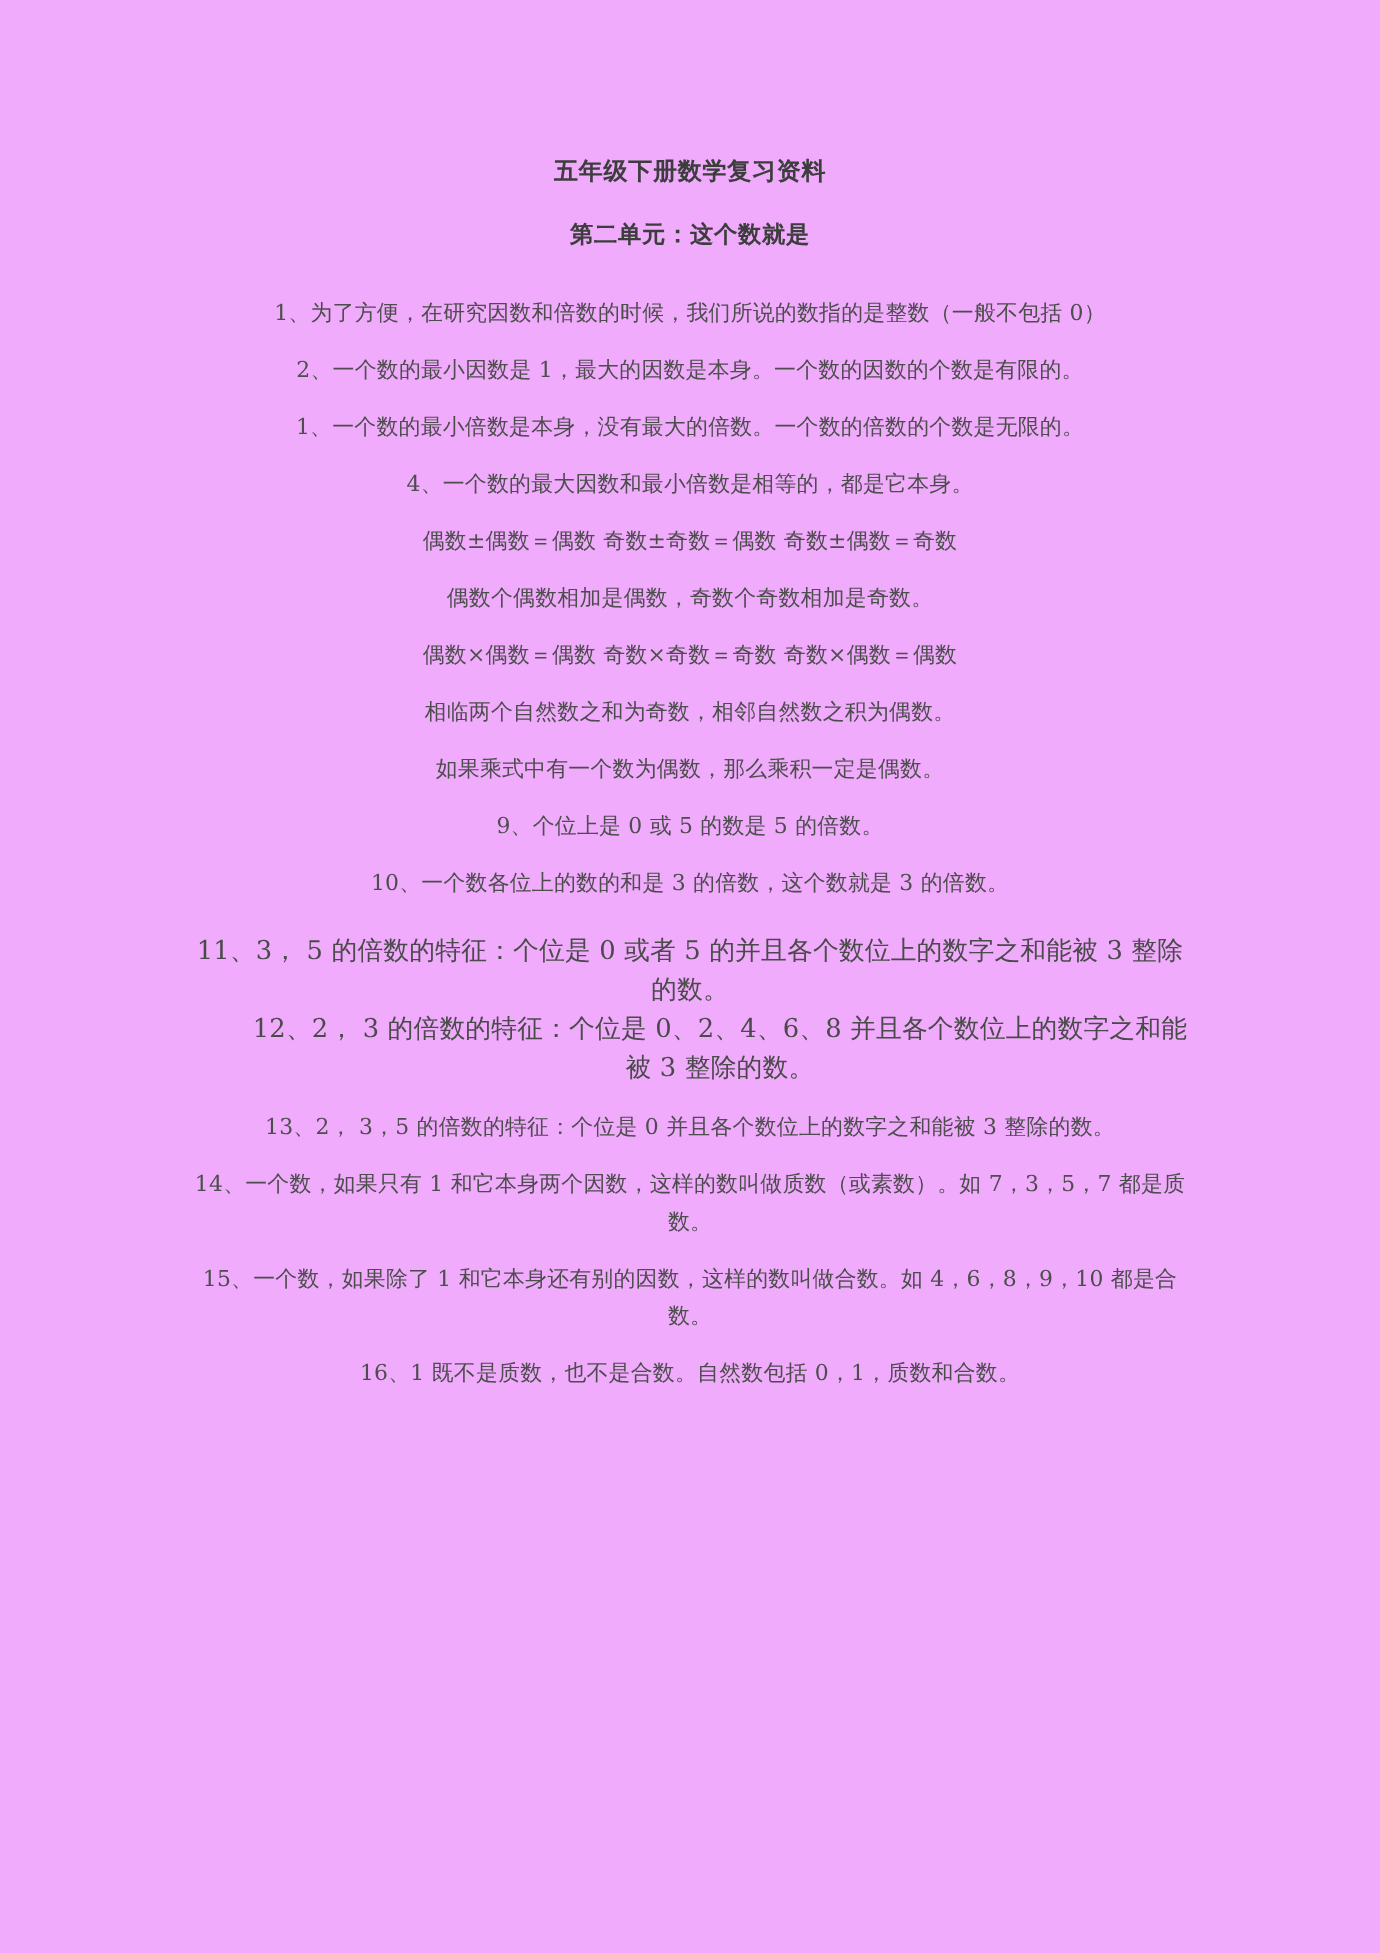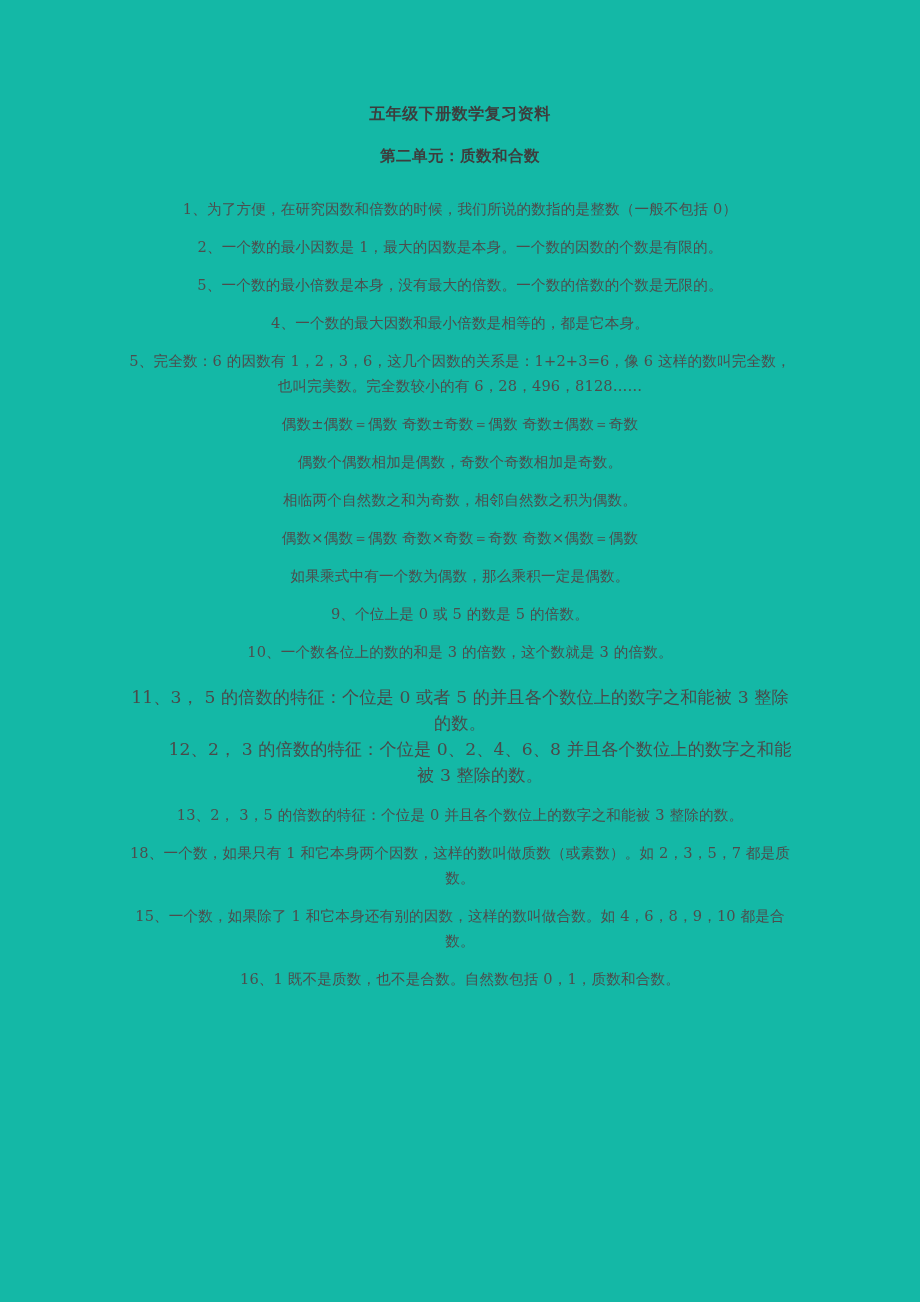--- a/index.html
+++ b/index.html
@@ -11,21 +11,21 @@
     width: 920px;
     height: 1302px;
     font-family: "DejaVu Serif", "Liberation Serif", serif;
     color: #4a4a4a;
     -webkit-font-smoothing: antialiased;
   }
   .page {
     position: relative;
     width: 920px;
     height: 1302px;
-    background: #14b8a6;
+    background: #f0abfc;
     box-sizing: border-box;
     padding: 12px;
     overflow: hidden;
   }
   .content {
     position: absolute;
     left: 128px;
     top: 104px;
     width: 664px;
   }
@@ -74,35 +74,34 @@
     word-spacing: 0.6em;
   }
 </style>
 </head>
 <body>
 
 <div class="page">
   <div class="content">
 
     <h1 class="doc-title">五年级下册数学复习资料</h1>
-    <h2 class="doc-subtitle">第二单元：质数和合数</h2>
+    <h2 class="doc-subtitle">第二单元：这个数就是</h2>
 
     <p class="para">1、为了方便，在研究因数和倍数的时候，我们所说的数指的是整数（一般不包括 0）</p>
     <p class="para">2、一个数的最小因数是 1，最大的因数是本身。一个数的因数的个数是有限的。</p>
-    <p class="para">5、一个数的最小倍数是本身，没有最大的倍数。一个数的倍数的个数是无限的。</p>
+    <p class="para">1、一个数的最小倍数是本身，没有最大的倍数。一个数的倍数的个数是无限的。</p>
     <p class="para">4、一个数的最大因数和最小倍数是相等的，都是它本身。</p>
-    <p class="para">5、完全数：6 的因数有 1，2，3，6，这几个因数的关系是：1+2+3=6，像 6 这样的数叫完全数，也叫完美数。完全数较小的有 6，28，496，8128……</p>
     <p class="para">偶数±偶数＝偶数 奇数±奇数＝偶数 奇数±偶数＝奇数</p>
     <p class="para">偶数个偶数相加是偶数，奇数个奇数相加是奇数。</p>
+    <p class="para">偶数×偶数＝偶数 奇数×奇数＝奇数 奇数×偶数＝偶数</p>
     <p class="para">相临两个自然数之和为奇数，相邻自然数之积为偶数。</p>
-    <p class="para">偶数×偶数＝偶数 奇数×奇数＝奇数 奇数×偶数＝偶数</p>
     <p class="para">如果乘式中有一个数为偶数，那么乘积一定是偶数。</p>
     <p class="para">9、个位上是 0 或 5 的数是 5 的倍数。</p>
     <p class="para">10、一个数各位上的数的和是 3 的倍数，这个数就是 3 的倍数。</p>
     <p class="para big big-first">11、3，  5 的倍数的特征：个位是 0 或者 5 的并且各个数位上的数字之和能被 3 整除的数。</p>
     <p class="para big big-last">12、2，  3 的倍数的特征：个位是 0、2、4、6、8 并且各个数位上的数字之和能被 3 整除的数。</p>
     <p class="para">13、2，  3，5 的倍数的特征：个位是 0 并且各个数位上的数字之和能被 3 整除的数。</p>
-    <p class="para">18、一个数，如果只有 1 和它本身两个因数，这样的数叫做质数（或素数）。如 2，3，5，7 都是质数。</p>
+    <p class="para">14、一个数，如果只有 1 和它本身两个因数，这样的数叫做质数（或素数）。如 7，3，5，7 都是质数。</p>
     <p class="para">15、一个数，如果除了 1 和它本身还有别的因数，这样的数叫做合数。如 4，6，8，9，10 都是合数。</p>
     <p class="para">16、1 既不是质数，也不是合数。自然数包括 0，1，质数和合数。</p>
 
   </div>
 </div>
 
 </body></html>

